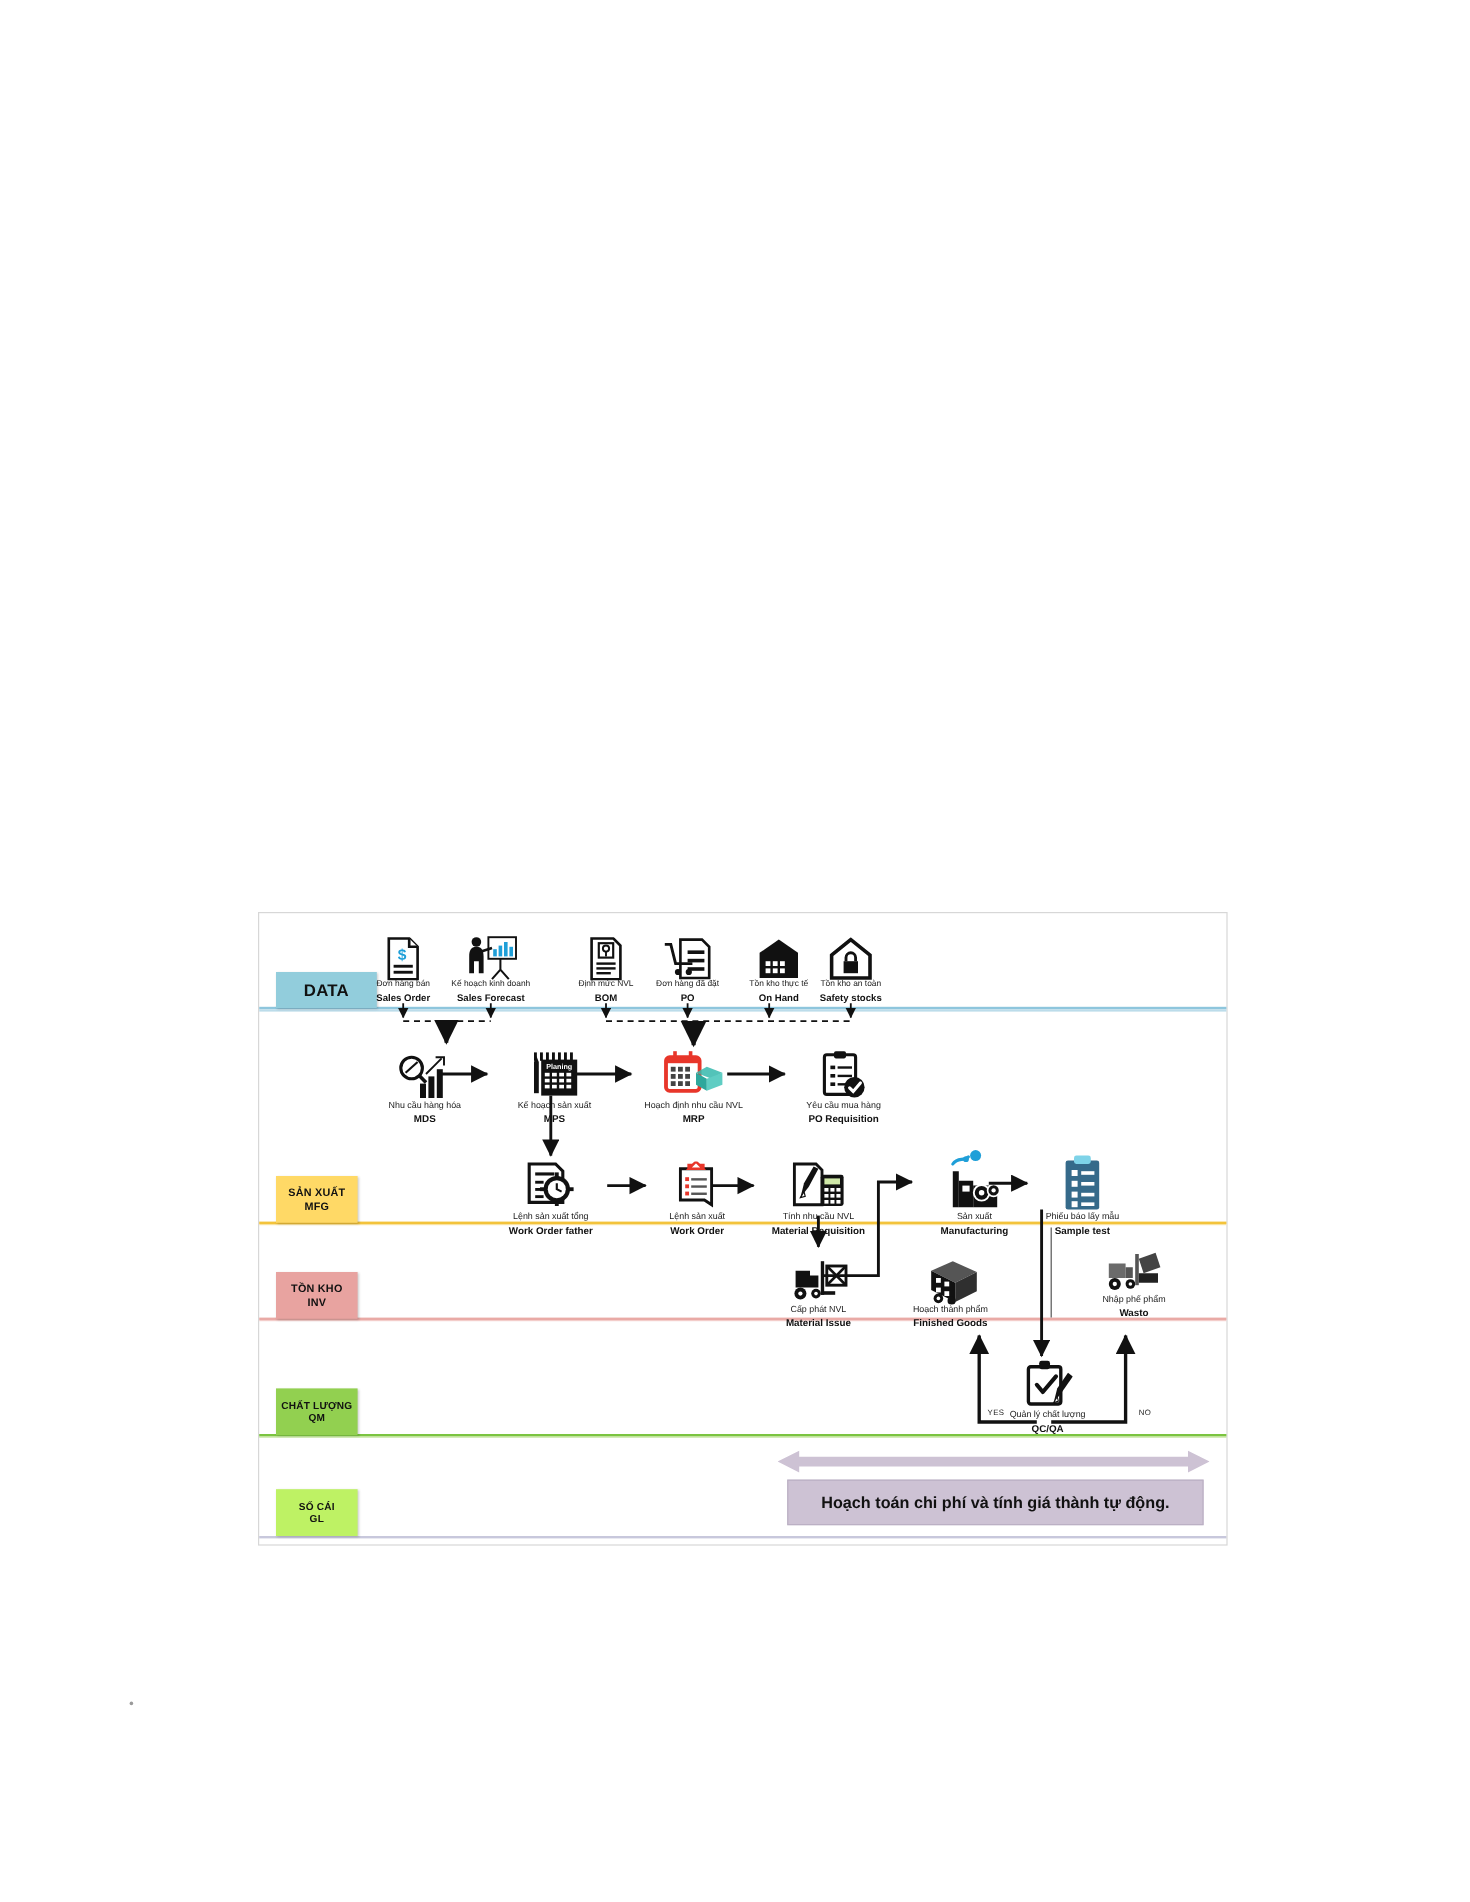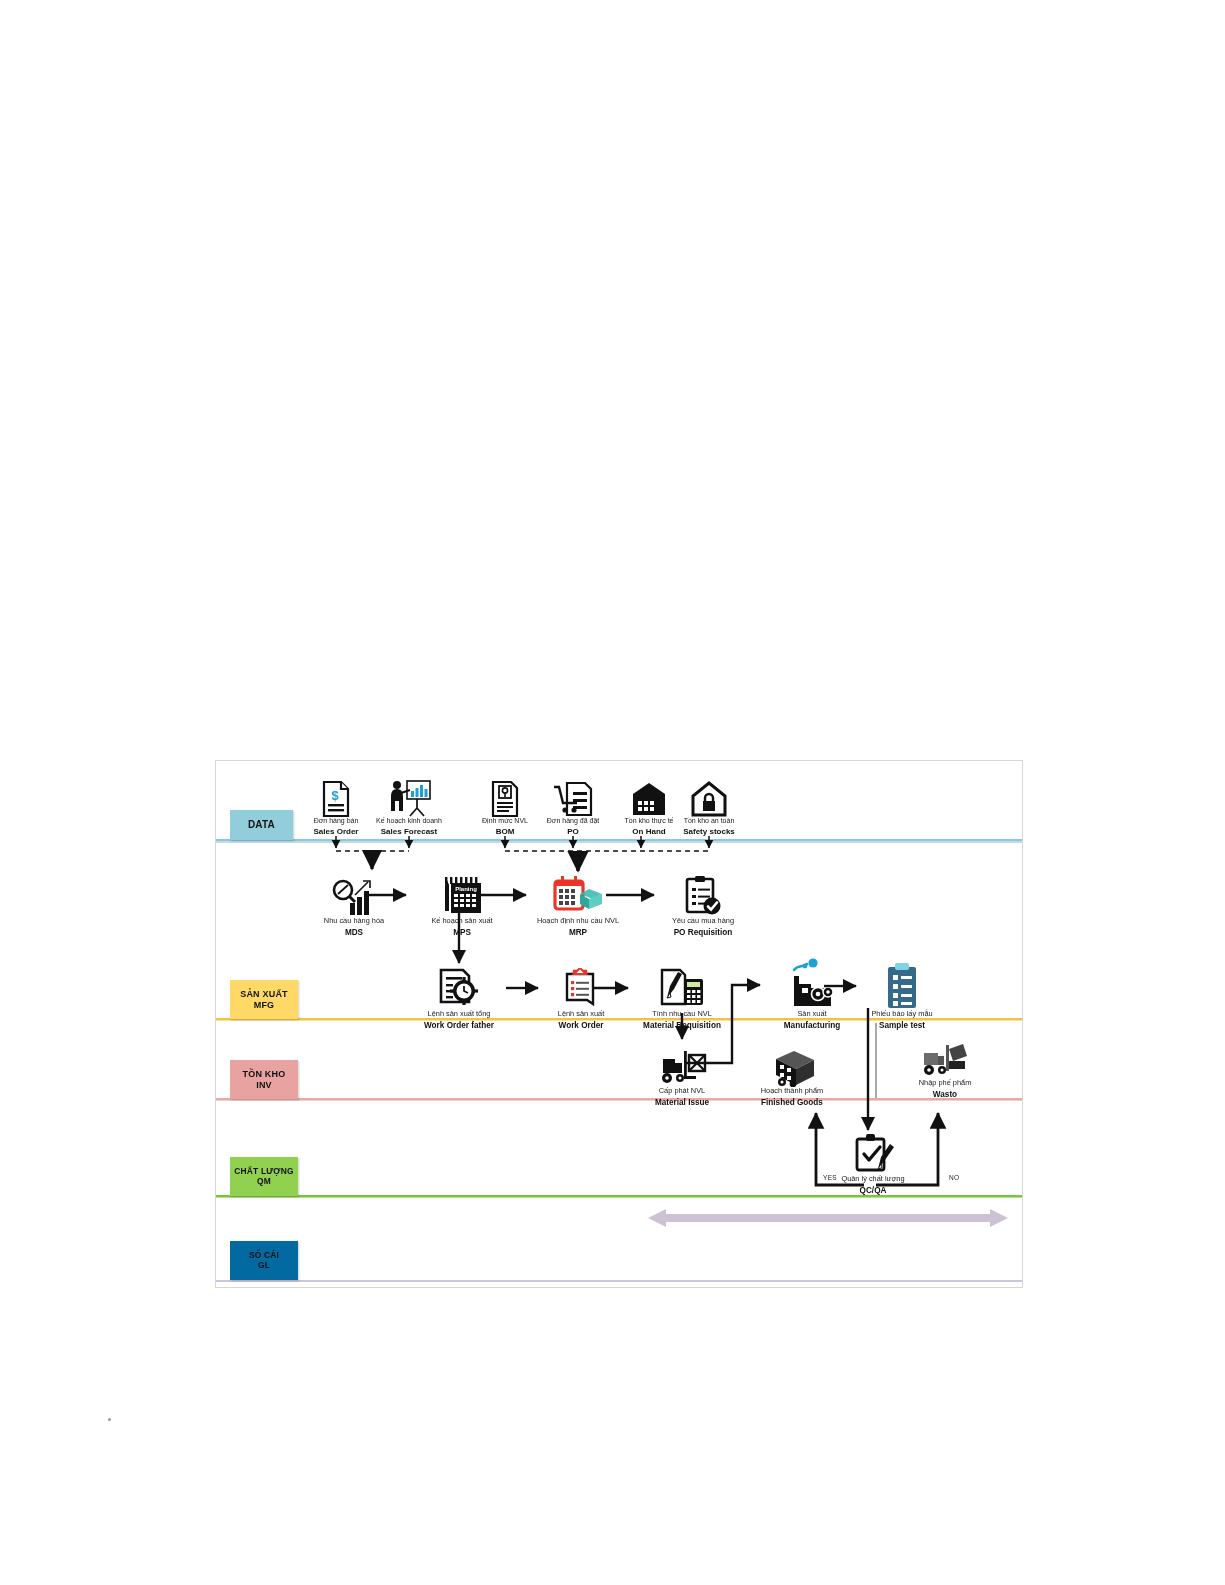--- a/index.html
+++ b/index.html
@@ -75,40 +75,40 @@
       <i style="height:1px;background:#f3cdca;"></i>
     </div>
     <div class="lane-rule" style="top:434px;">
       <i style="height:2px;background:#7bc441;"></i>
       <i style="height:1px;background:#b9e08d;"></i>
     </div>
     <div class="lane-rule" style="top:519px;">
       <i style="height:2px;background:#c8c8dc;"></i>
     </div>
 
-    <div class="lane-tag" style="left:14px;top:49px;width:63px;height:30px;background:#92cddc;font-size:10px;">
+    <div class="lane-tag" style="left:14px;top:49px;width:84px;height:30px;background:#92cddc;font-size:14px;">
       <span>DATA</span>
     </div>
 
     <div class="lane-tag" style="left:14px;top:219px;width:68px;height:39px;background:#ffd966;font-size:9px;">
       <span>SẢN XUẤT</span>
       <span>MFG</span>
     </div>
 
     <div class="lane-tag" style="left:14px;top:299px;width:68px;height:39px;background:#e8a3a0;font-size:9px;">
       <span>TỒN KHO</span>
       <span>INV</span>
     </div>
 
     <div class="lane-tag" style="left:14px;top:396px;width:68px;height:39px;background:#92d050;font-size:8.4px;">
       <span>CHẤT LƯỢNG</span>
       <span>QM</span>
     </div>
 
-    <div class="lane-tag" style="left:14px;top:480px;width:68px;height:39px;background:#0369a1;font-size:8.4px;">
+    <div class="lane-tag" style="left:14px;top:480px;width:68px;height:39px;background:#bef264;font-size:8.4px;">
       <span>SỐ CÁI</span>
       <span>GL</span>
     </div>
 
     <div class="node data-node" style="left:84px;top:14px;">
       <div class="ico">
         <svg width="28" height="36" viewBox="0 0 28 36">
           <path d="M2 1 h17 l7 7 v27 h-24 z" fill="#fff" stroke="#111" stroke-width="2.2"></path>
           <path d="M19 1 v7 h7" fill="#fff" stroke="#111" stroke-width="2.2"></path>
           <text x="13" y="19" font-size="13" font-family="Liberation Sans" font-weight="bold" fill="#1f9fd8" text-anchor="middle">$</text>
@@ -482,20 +482,21 @@
 
     <div class="yesno" style="left:607px;top:413px;">YES</div>
     <div class="yesno" style="left:733px;top:413px;">NO</div>
 
     <div class="gl-arrow" style="left:432px;top:446px;width:360px;height:22px;">
       <svg width="360" height="22" viewBox="0 0 360 22">
         <path d="M0 11 L18 2 L18 7 L342 7 L342 2 L360 11 L342 20 L342 15 L18 15 L18 20 Z" fill="#cdc2d4"></path>
       </svg>
     </div>
 
+    <div class="gl-box" style="left:440px;top:472px;width:345px;height:36px;">Hoạch toán chi phí và tính giá thành tự động.</div>
 
     <svg id="wires">
       <defs>
         <marker id="ah" markerWidth="7" markerHeight="7" refX="5.6" refY="3" orient="auto" markerUnits="strokeWidth">
           <path d="M0,0 L6,3 L0,6 z" fill="#111"></path>
         </marker>
         <marker id="ahs" markerWidth="8" markerHeight="8" refX="6" refY="3.2" orient="auto" markerUnits="strokeWidth">
           <path d="M0,0 L6.5,3.2 L0,6.4 z" fill="#111"></path>
         </marker>
       </defs>

